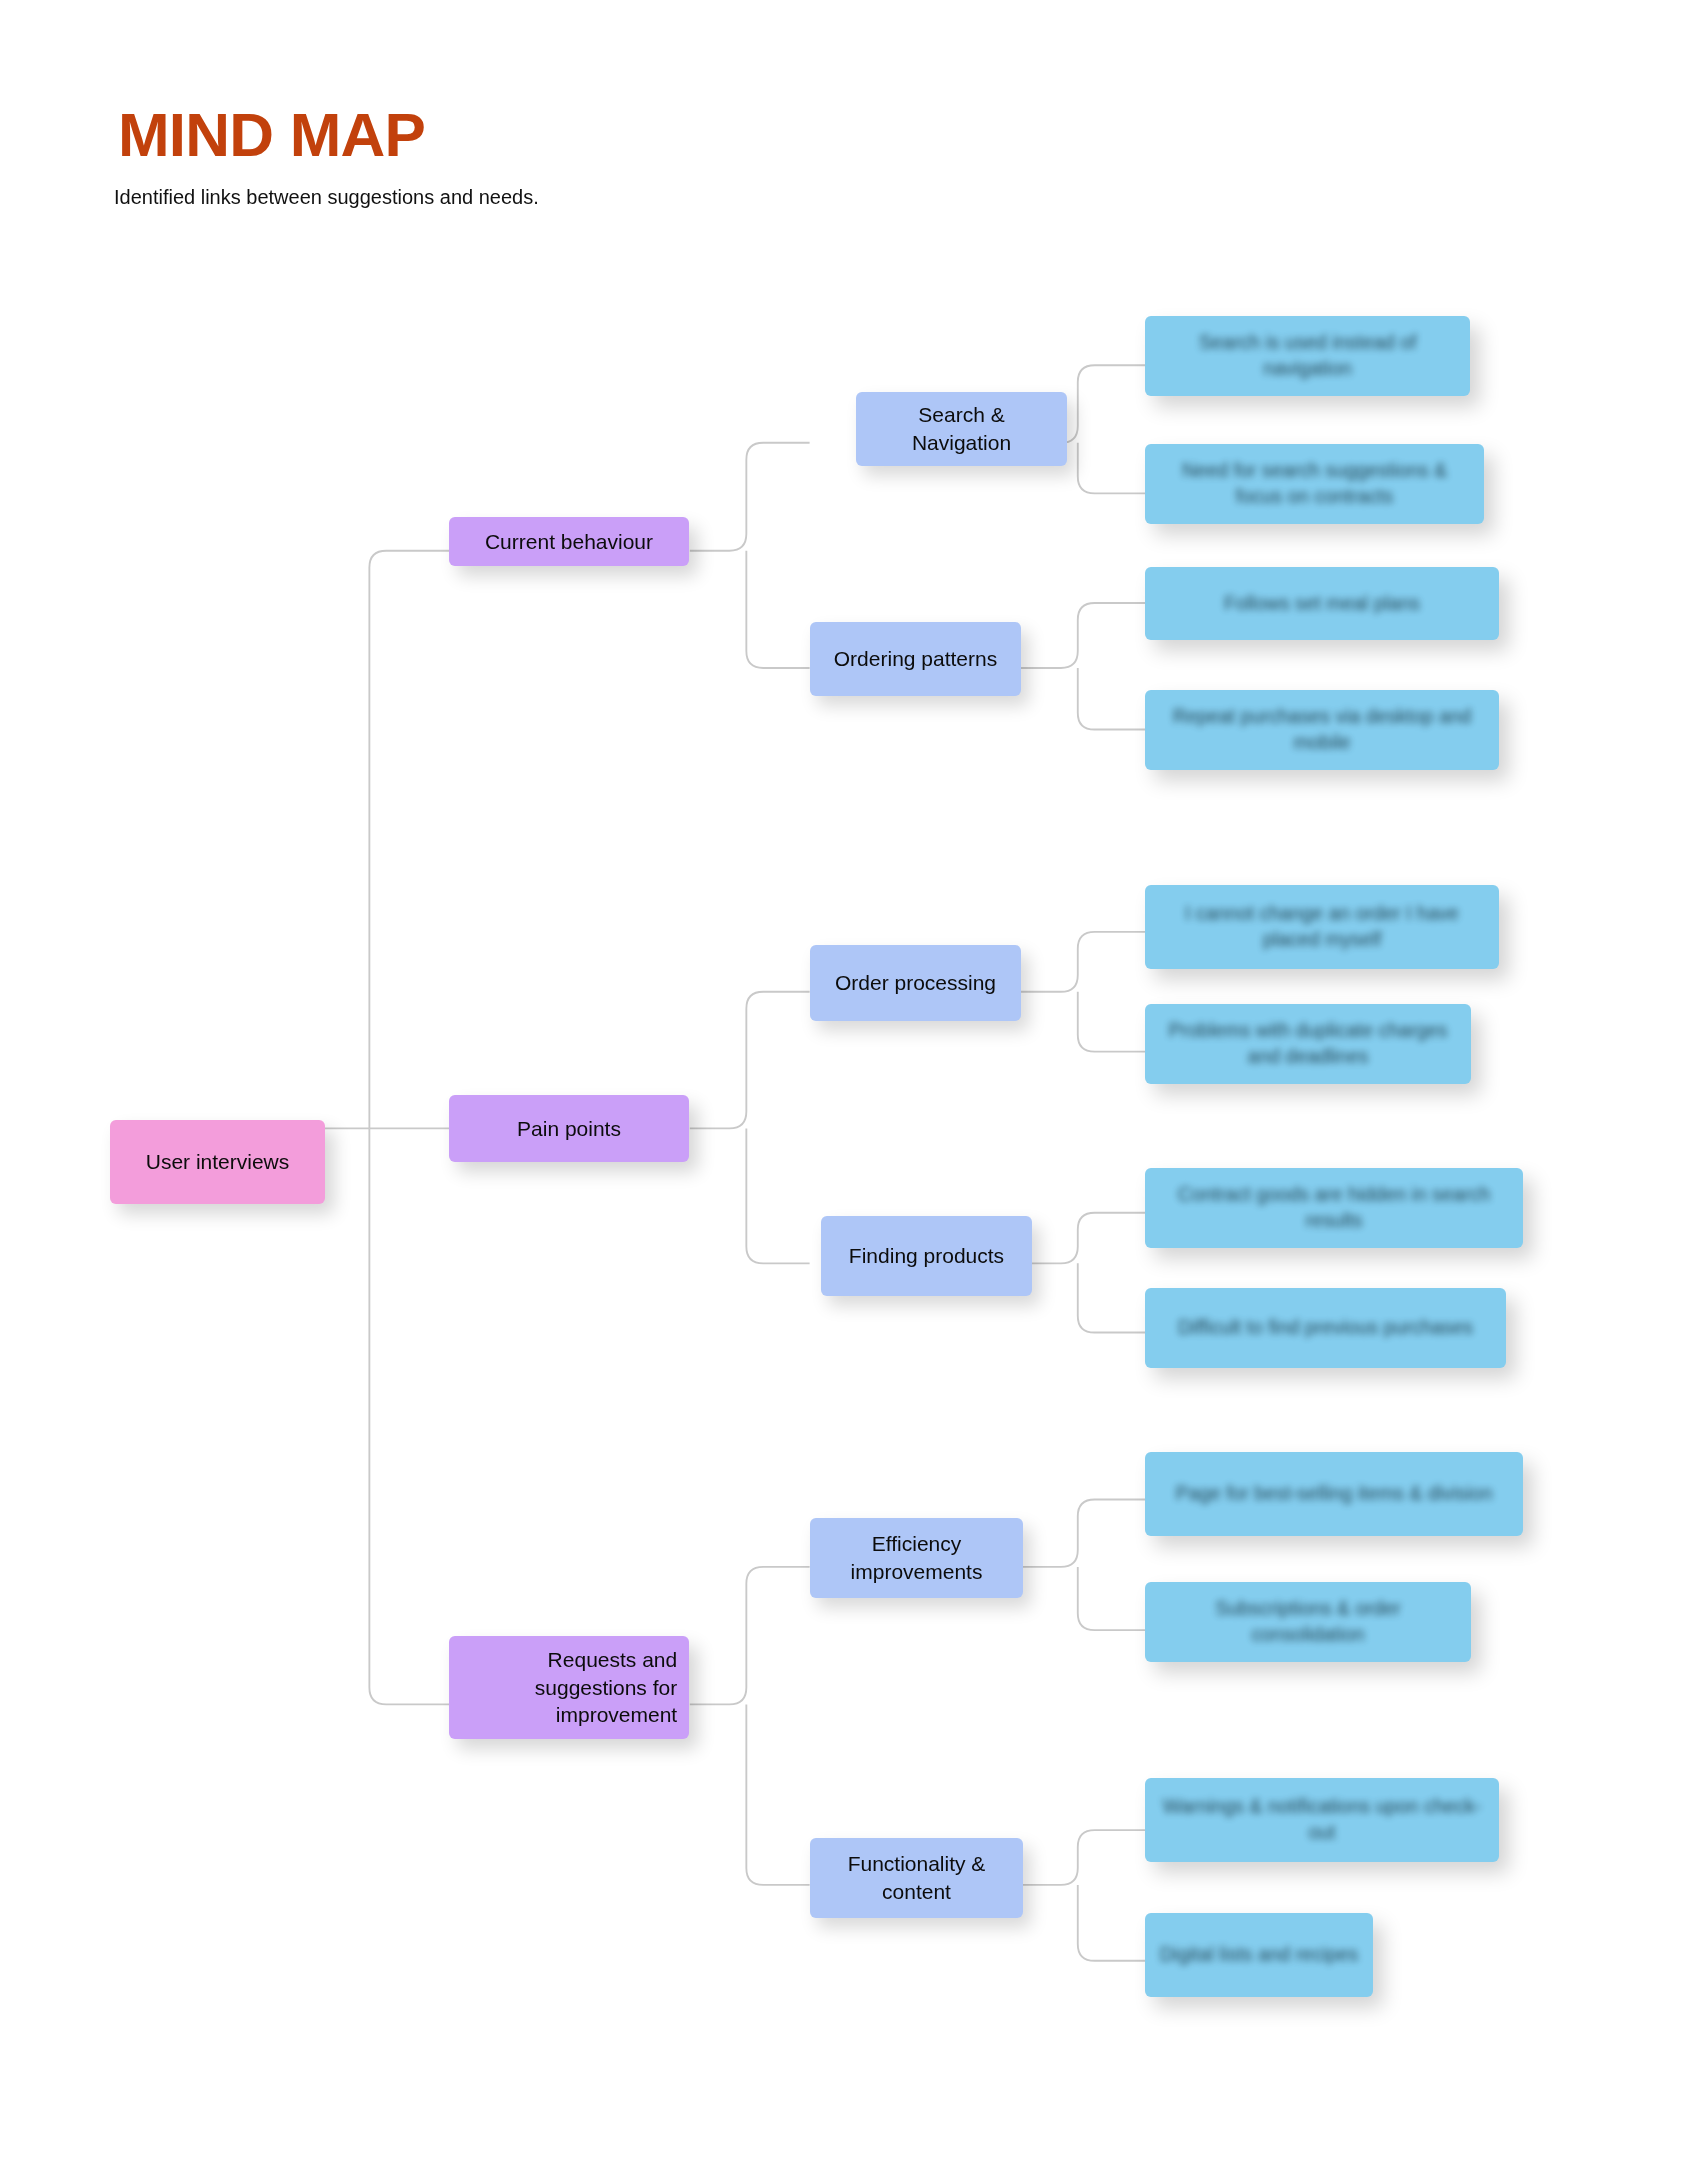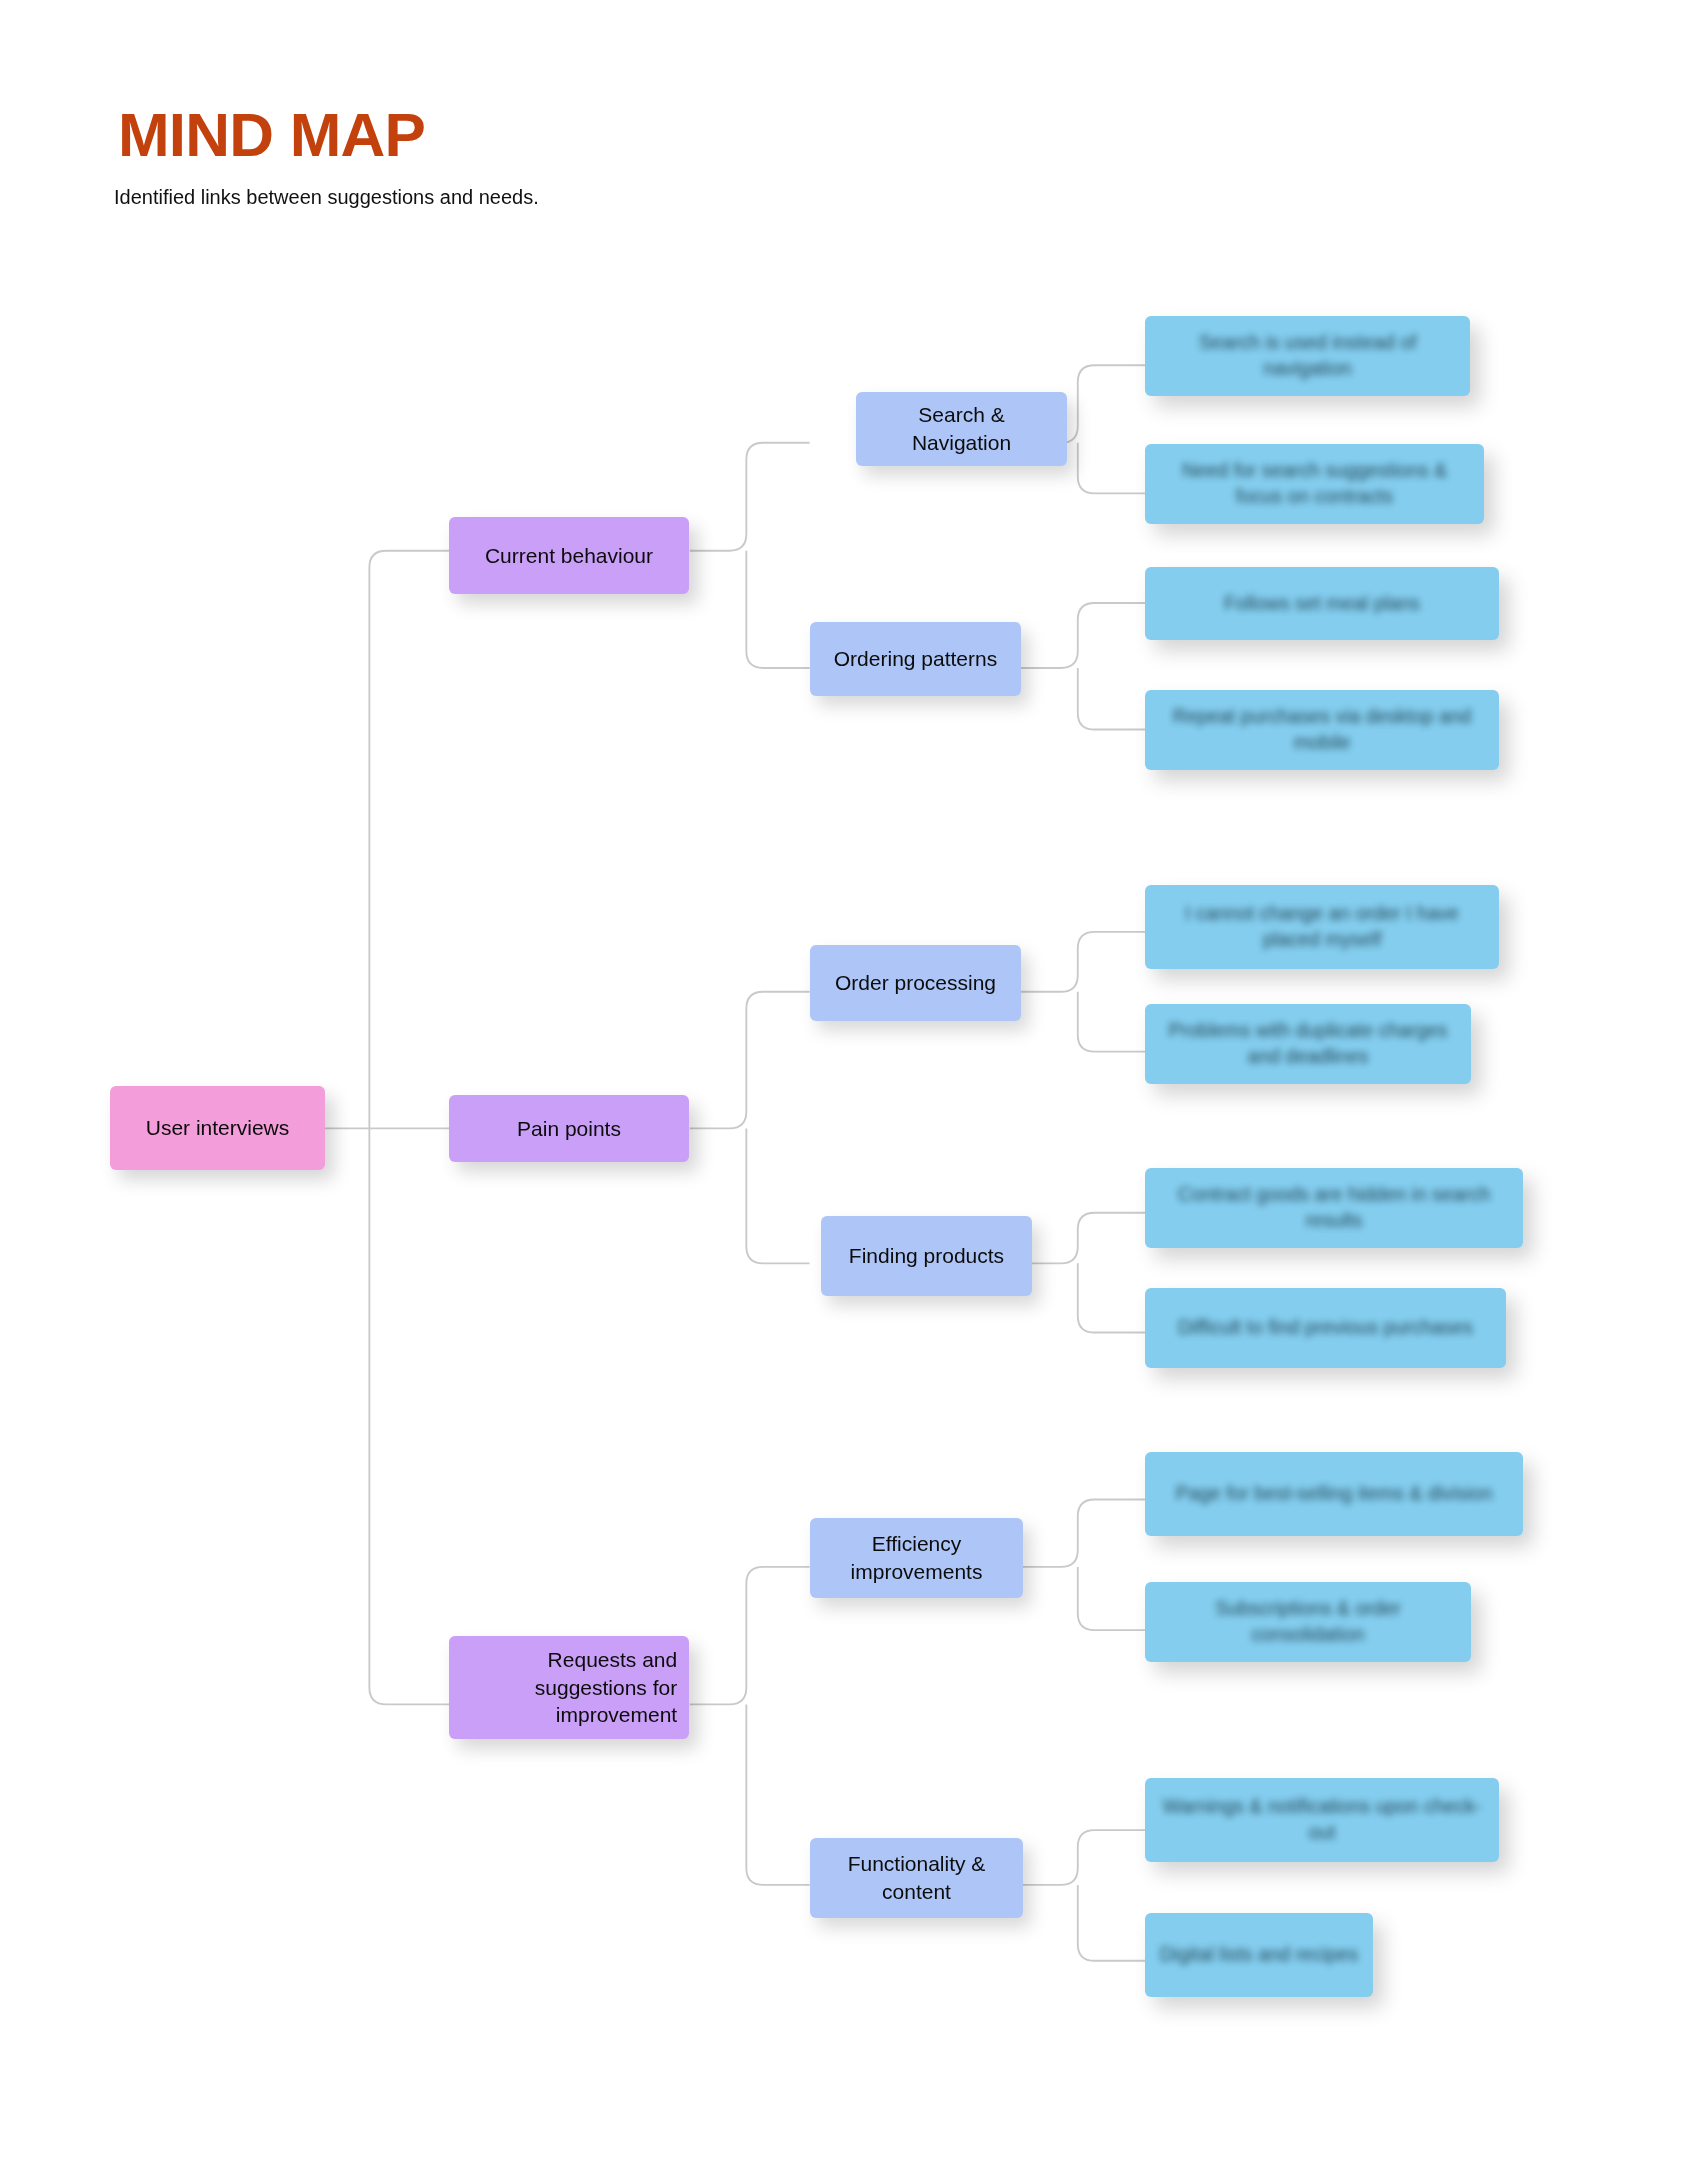--- a/index.html
+++ b/index.html
@@ -69,20 +69,21 @@
     border-radius: 5.9px;
     padding: 5px 11.8px;
     line-height: 1.32;
     color: #0c0c0c;
   }
 
   .node.root {
     background: #f39ddb;
     box-shadow: 8.4px 10px 18.6px rgba(0,0,0,0.16);
     font-size: 21px;
+    margin-top: 34px;
   }
   .node.branch {
     background: #ca9ff8;
     box-shadow: 8.4px 10px 18.6px rgba(0,0,0,0.16);
     font-size: 21px;
   }
   .node.sub {
     background: #aec6f7;
     box-shadow: 7.6px 9.3px 17px rgba(0,0,0,0.15);
     font-size: 21px;
@@ -144,21 +145,21 @@
     <path d="M 1278 1858 L 1278 1913 Q 1278 1933 1298 1933 L 1358 1933"></path>
 
     <path d="M 1210 2235 L 1258 2235 Q 1278 2235 1278 2215 L 1278 2190 Q 1278 2170 1298 2170 L 1358 2170"></path>
     <path d="M 1278 2235 L 1278 2305 Q 1278 2325 1298 2325 L 1358 2325"></path>
   </svg>
 
   <div class="node root" style="left:110px; top:1086px; width:215px; height:84px;">
     <span class="node-text">User interviews</span>
   </div>
 
-  <div class="node branch" style="left:449px; top:517px; width:240px; height:77px;">
+  <div class="node branch" style="left:449px; top:517px; width:240px; height:49px;">
     <span class="node-text">Current behaviour</span>
   </div>
 
   <div class="node sub" style="left:810px; top:392px; width:211px; height:74px;margin-left:46px;">
     <span class="node-text">Search &amp; Navigation</span>
   </div>
   <div class="node leaf" style="left:1145px; top:316px; width:325px; height:80px;">
     <span class="leaf-text">Search is used instead of navigation</span>
   </div>
   <div class="node leaf" style="left:1145px; top:444px; width:339px; height:80px;">

